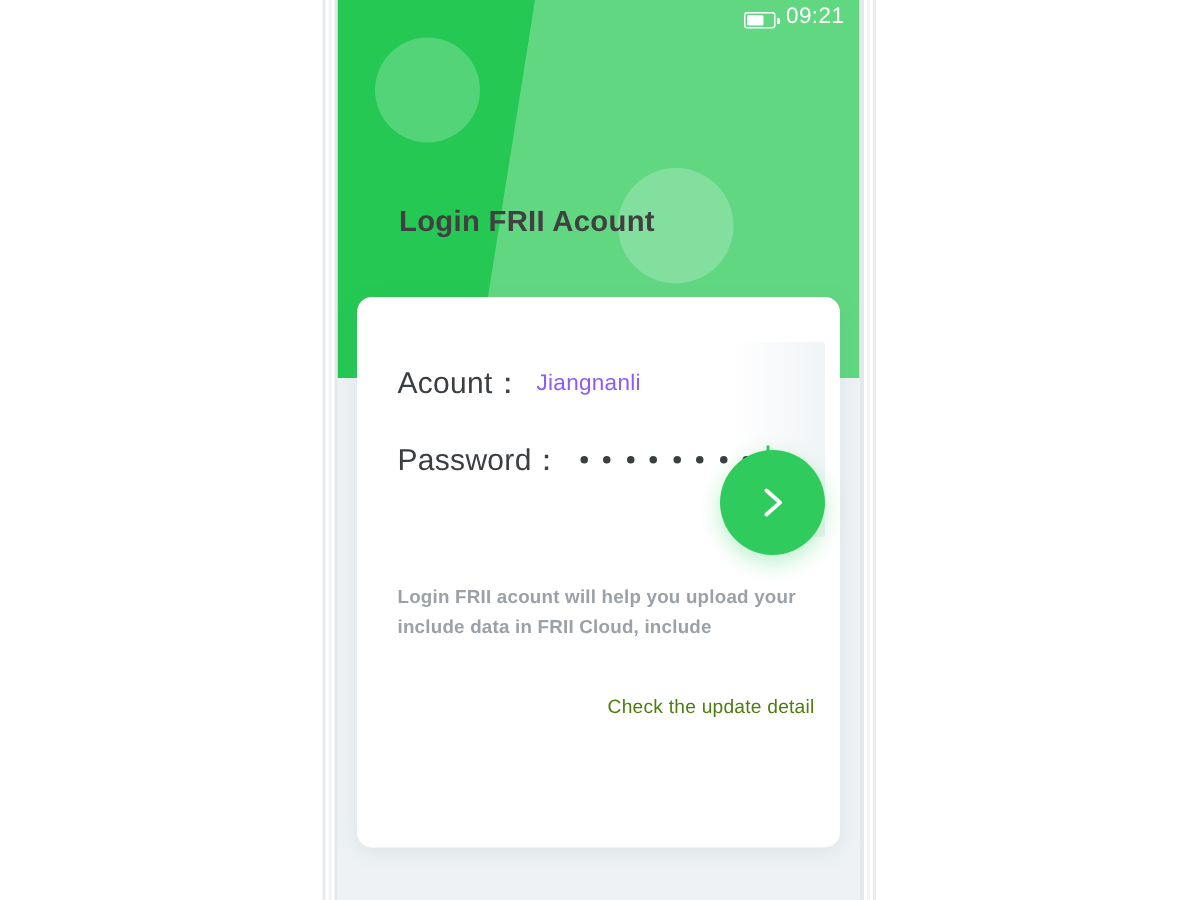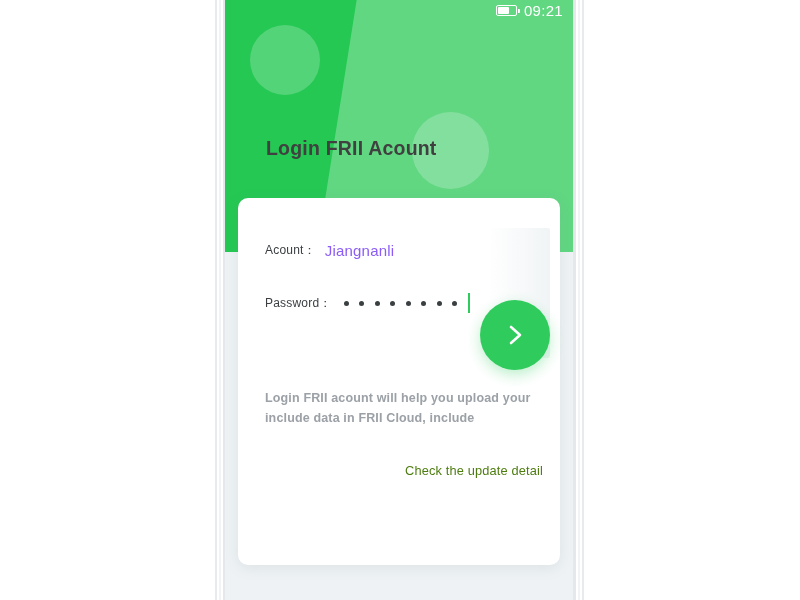--- a/index.html
+++ b/index.html
@@ -89,21 +89,21 @@
     width: 77px;
     height: 77px;
   }
 
   
   #status-bar {
     position: absolute;
     top: 2px;
     right: 10px;
     display: flex;
-    align-items: center;
+    align-items: flex-end;
     gap: 7px;
     z-index: 5;
   }
   .battery {
     display: inline-block;
     position: relative;
     width: 21px;
     height: 11px;
     border: 1.5px solid #ffffff;
     border-radius: 2px;
@@ -164,21 +164,21 @@
     position: absolute;
     left: 27px;
     display: flex;
     align-items: center;
     white-space: nowrap;
   }
   #row-account { top: 44px; }
   #row-password { top: 95px; }
 
   .field-label {
-    font-size: 12px;
+    font-size: 20px;
     color: #3b3f42;
     letter-spacing: 0.2px;
   }
   .field-value {
     font-size: 15px;
     color: #8b5cf6;
     margin-left: 9px;
     letter-spacing: 0.2px;
   }
 

